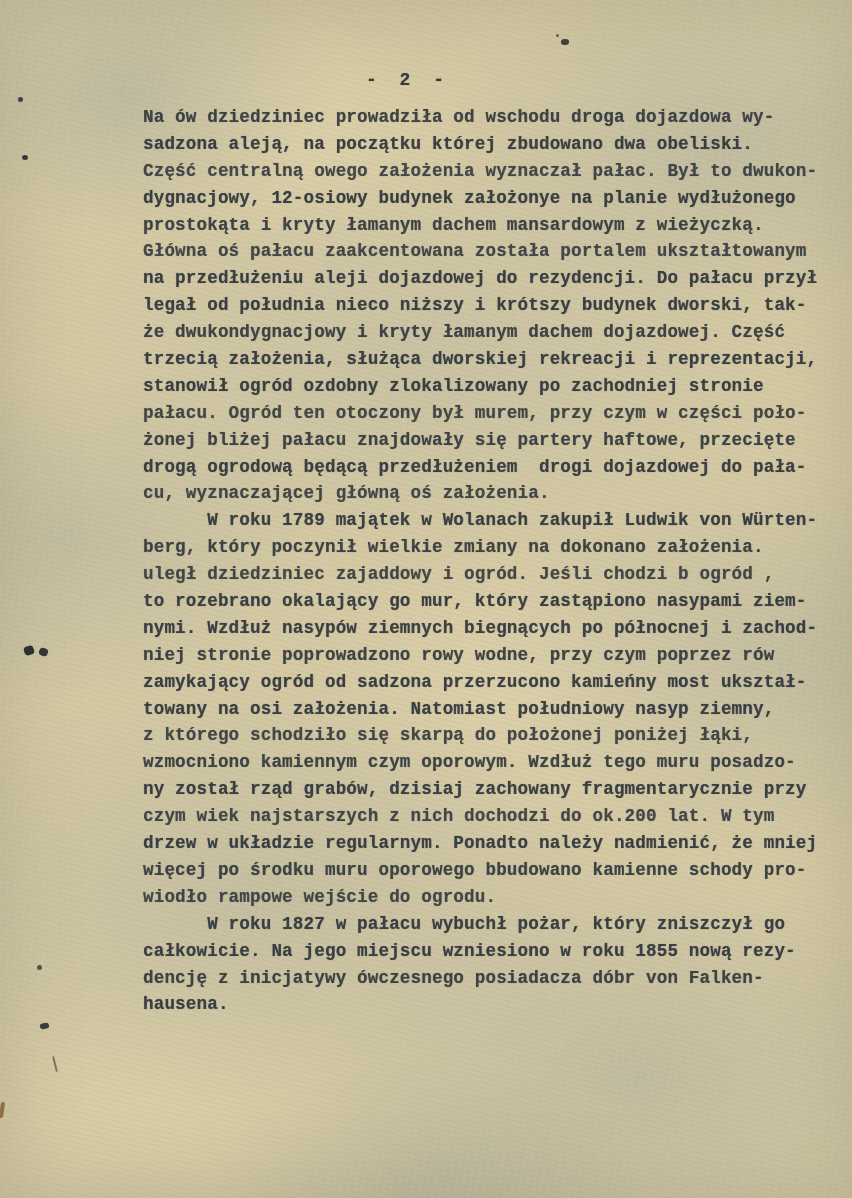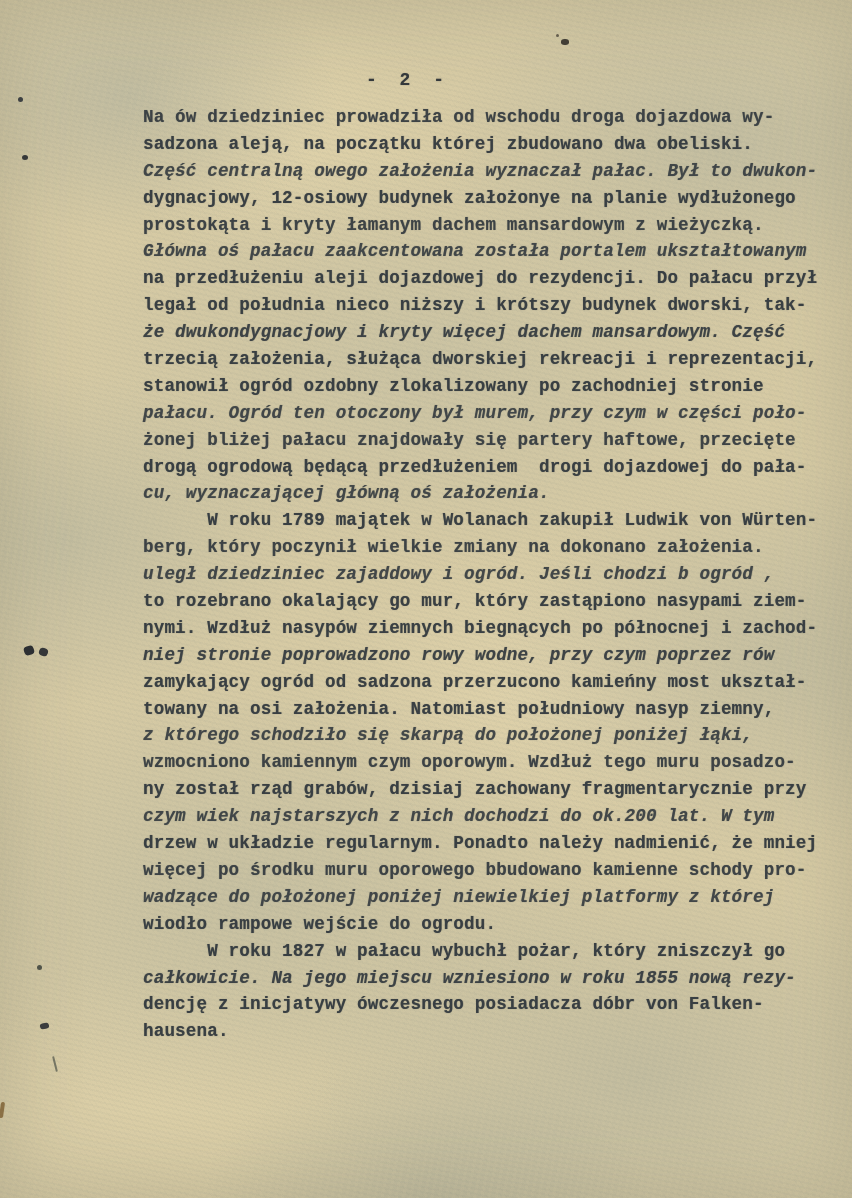--- a/index.html
+++ b/index.html
@@ -56,21 +56,21 @@
   .line {
     white-space: pre;
     font-size: 17.5px;
     font-weight: bold;
     line-height: 26.9px;
     height: 26.9px;
     letter-spacing: 0.2px;
     color: rgba(48,55,61,0.86);
     text-shadow: 0 0 1px rgba(48,55,61,0.5), 0.4px 0.4px 0 rgba(48,55,61,0.25);
   }
-  .line:nth-child(3n)   { opacity: 0.94; font-style: italic; }
+  .line:nth-child(3n)   { opacity: 0.94; }
   .line:nth-child(4n+1) { opacity: 0.97; }
   .speck {
     position: absolute;
     pointer-events: none;
   }
 </style>
 </head>
 <body>
 
 <div class="page">
@@ -78,42 +78,41 @@
   <div class="page-number">- 2 -</div>
   <div class="body-text" id="body-text">
       <div class="line">Na ów dziedziniec prowadziła od wschodu droga dojazdowa wy-</div>
       <div class="line">sadzona aleją, na początku której zbudowano dwa obeliski.</div>
       <div class="line">Część centralną owego założenia wyznaczał pałac. Był to dwukon-</div>
       <div class="line">dygnacjowy, 12-osiowy budynek założonye na planie wydłużonego</div>
       <div class="line">prostokąta i kryty łamanym dachem mansardowym z wieżyczką.</div>
       <div class="line">Główna oś pałacu zaakcentowana została portalem ukształtowanym</div>
       <div class="line">na przedłużeniu aleji dojazdowej do rezydencji. Do pałacu przył</div>
       <div class="line">legał od południa nieco niższy i krótszy budynek dworski, tak-</div>
-      <div class="line">że dwukondygnacjowy i kryty więcej dachem mansardowym. Część</div>
+      <div class="line">że dwukondygnacjowy i kryty łamanym dachem dojazdowej. Część</div>
       <div class="line">trzecią założenia, służąca dworskiej rekreacji i reprezentacji,</div>
       <div class="line">stanowił ogród ozdobny zlokalizowany po zachodniej stronie</div>
       <div class="line">pałacu. Ogród ten otoczony był murem, przy czym w części poło-</div>
       <div class="line">żonej bliżej pałacu znajdowały się partery haftowe, przecięte</div>
       <div class="line">drogą ogrodową będącą przedłużeniem  drogi dojazdowej do pała-</div>
       <div class="line">cu, wyznaczającej główną oś założenia.</div>
       <div class="line">      W roku 1789 majątek w Wolanach zakupił Ludwik von Würten-</div>
       <div class="line">berg, który poczynił wielkie zmiany na dokonano założenia.</div>
       <div class="line">uległ dziedziniec zajaddowy i ogród. Jeśli chodzi b ogród ,</div>
       <div class="line">to rozebrano okalający go mur, który zastąpiono nasypami ziem-</div>
       <div class="line">nymi. Wzdłuż nasypów ziemnych biegnących po północnej i zachod-</div>
       <div class="line">niej stronie poprowadzono rowy wodne, przy czym poprzez rów</div>
       <div class="line">zamykający ogród od sadzona przerzucono kamieńny most ukształ-</div>
       <div class="line">towany na osi założenia. Natomiast południowy nasyp ziemny,</div>
       <div class="line">z którego schodziło się skarpą do położonej poniżej łąki,</div>
       <div class="line">wzmocniono kamiennym czym oporowym. Wzdłuż tego muru posadzo-</div>
       <div class="line">ny został rząd grabów, dzisiaj zachowany fragmentarycznie przy</div>
       <div class="line">czym wiek najstarszych z nich dochodzi do ok.200 lat. W tym</div>
       <div class="line">drzew w układzie regularnym. Ponadto należy nadmienić, że mniej</div>
       <div class="line">więcej po środku muru oporowego bbudowano kamienne schody pro-</div>
-      <div class="line">wadzące do położonej poniżej niewielkiej platformy z której</div>
       <div class="line">wiodło rampowe wejście do ogrodu.</div>
       <div class="line">      W roku 1827 w pałacu wybuchł pożar, który zniszczył go</div>
       <div class="line">całkowicie. Na jego miejscu wzniesiono w roku 1855 nową rezy-</div>
       <div class="line">dencję z inicjatywy ówczesnego posiadacza dóbr von Falken-</div>
       <div class="line">hausena.</div>
     </div>
   <div id="specks">
       <div class="speck" style="left: 18px; top: 97px; width: 5px; height: 5px; border-radius: 50%; background: rgb(47, 51, 56); opacity: 0.9;"></div>
       <div class="speck" style="left: 22px; top: 155px; width: 6px; height: 5px; border-radius: 50%; background: rgb(38, 41, 46); opacity: 0.9;"></div>
       <div class="speck" style="left: 556px; top: 34px; width: 3px; height: 3px; border-radius: 50%; background: rgb(74, 68, 56); opacity: 0.8;"></div>

